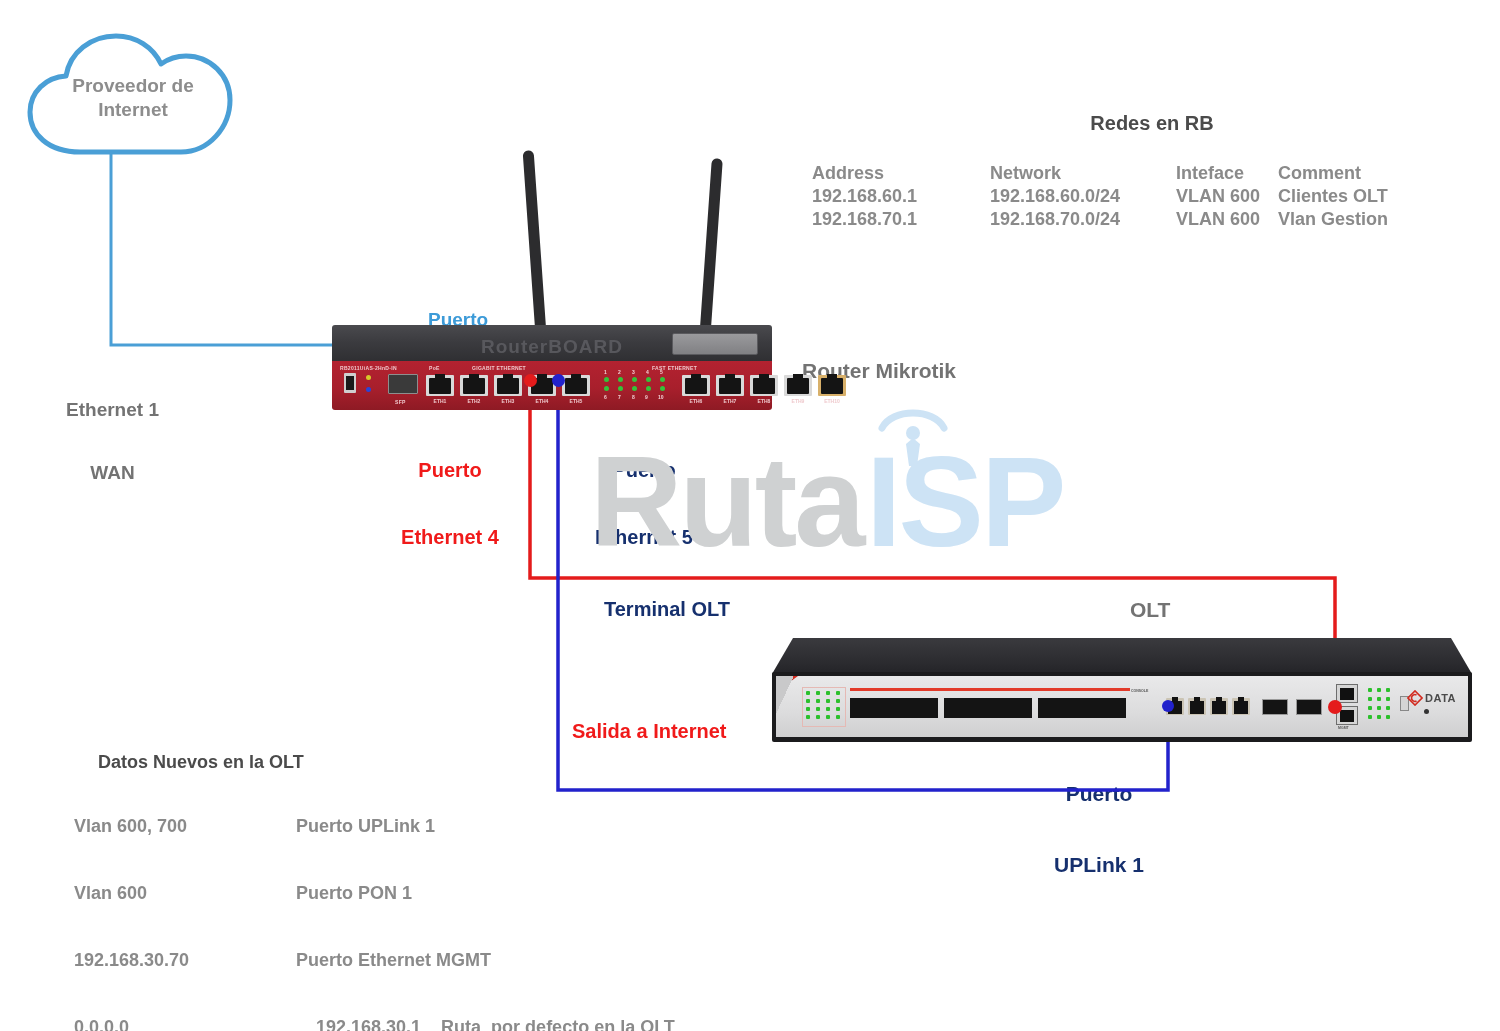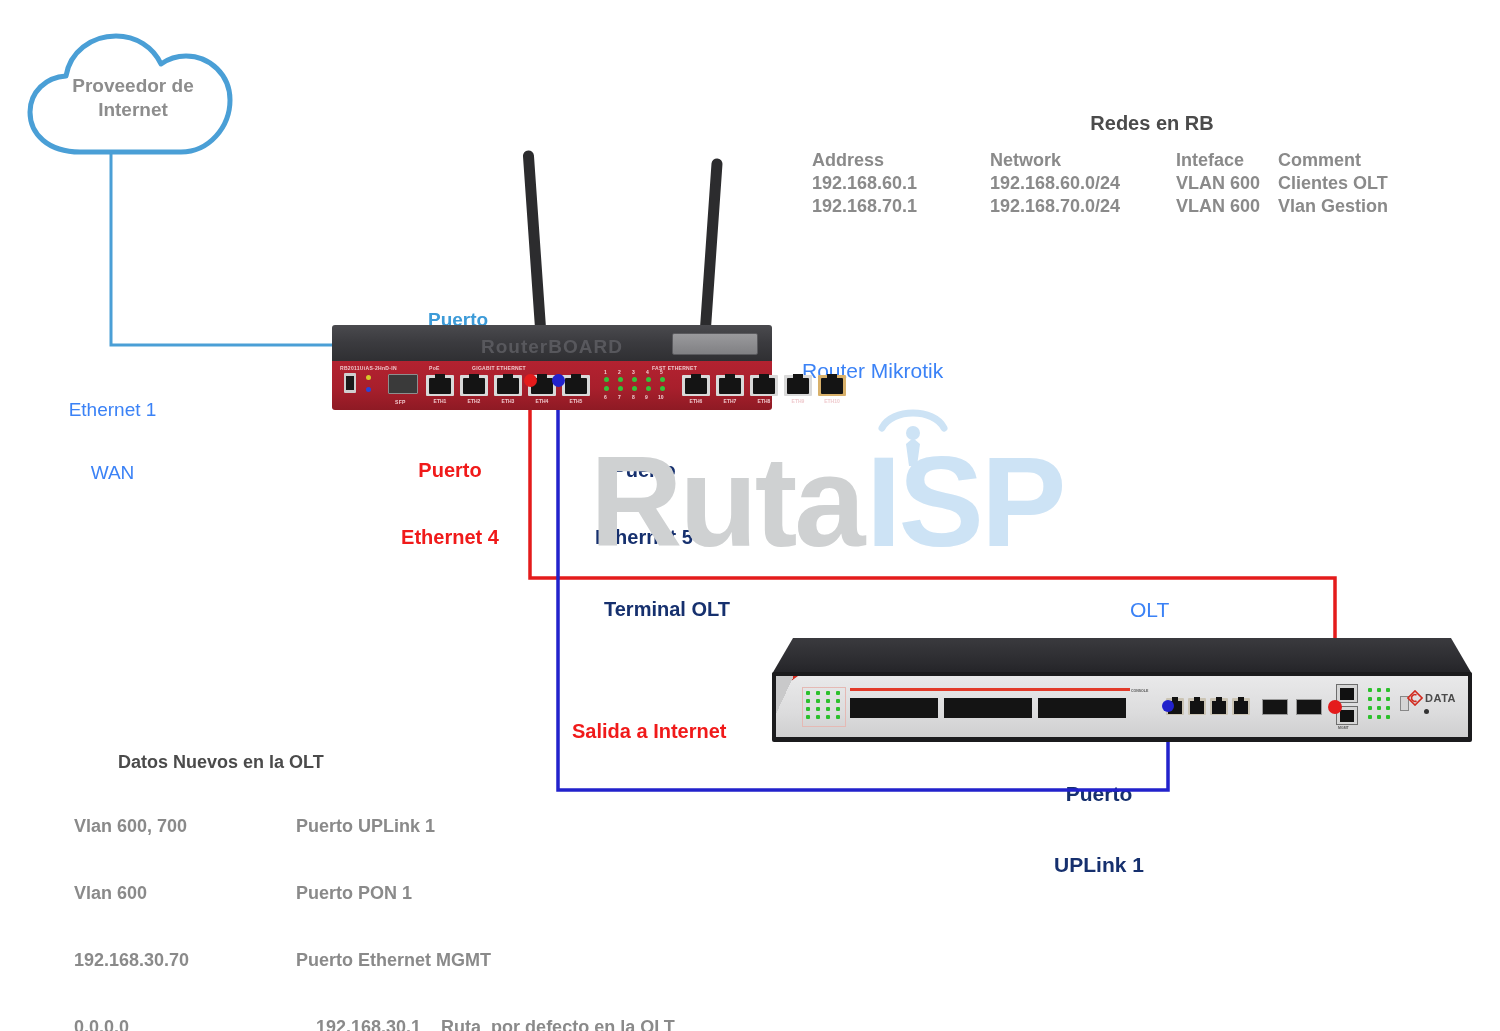--- a/index.html
+++ b/index.html
@@ -128,26 +128,26 @@
   .olt-mgmt-cage { position: absolute; width: 22px; height: 19px; background: #d5d5d5; border: 1px solid #6d6d6d; }
   .olt-mgmt-cage::after { content:""; position:absolute; left:3px; top:3px; right:3px; bottom:2px; background:#111; }
   .olt-usb { position: absolute; width: 9px; height: 15px; background: #d5d5d5; border: 1px solid #888; }
   .cdata-logo { position: absolute; right: 12px; top: 14px; display:flex; align-items:center; gap:2px; }
   .cdata-txt { font-size: 11px; font-weight: bold; color: #4a4a4a; letter-spacing: .5px; }
 
   
   .lbl-lightblue { color: #3d9bd8; font-weight: bold; }
   .lbl-navy      { color: #16306e; font-weight: bold; }
   .lbl-red       { color: #f01a1a; font-weight: bold; }
-  .lbl-gray      { color: #3b82f6; font-weight: normal; }
+  .lbl-gray      { color: #737373; font-weight: bold; }
 
   
   #info-table { position: absolute; left: 812px; top: 112px; z-index: 5; }
   #info-table .t-title { font-size: 20px; font-weight: bold; color: #4b4b4b; text-align: center; width: 680px; }
-  #info-table table { margin-top: 14px; border-collapse: collapse; }
+  #info-table table { margin-top: 27px; border-collapse: collapse; }
   #info-table th, #info-table td {
     font-size: 18px; font-weight: bold; color: #8a8a8a;
     text-align: left; padding: 1px 0; white-space: pre;
   }
   #info-table th { color: #8a8a8a; }
   .col-addr { width: 178px; }
   .col-net  { width: 186px; }
   .col-if   { width: 102px; }
 
   
@@ -406,21 +406,21 @@
           <td>192.168.70.1</td>
           <td>192.168.70.0/24</td>
           <td>VLAN 600</td>
           <td>Vlan Gestion</td>
         </tr>
       </tbody>
     </table>
   </div>
 
   <div id="bottom">
-    <div class="b-title" style="margin-left:84px;">Datos Nuevos en  la OLT</div>
+    <div class="b-title" style="margin-left:64px;">Datos Nuevos en  la OLT</div>
 
     <div style="margin-top:20px;">
       <div class="b-row">
         <span class="bcol-a">Vlan 600, 700</span><span class="bcol-b">Puerto UPLink 1</span>
       </div>
       <div class="b-row">
         <span class="bcol-a">Vlan 600</span><span class="bcol-b">Puerto PON 1</span>
       </div>
       <div class="b-row">
         <span class="bcol-a">192.168.30.70</span><span class="bcol-b">Puerto Ethernet MGMT</span>

